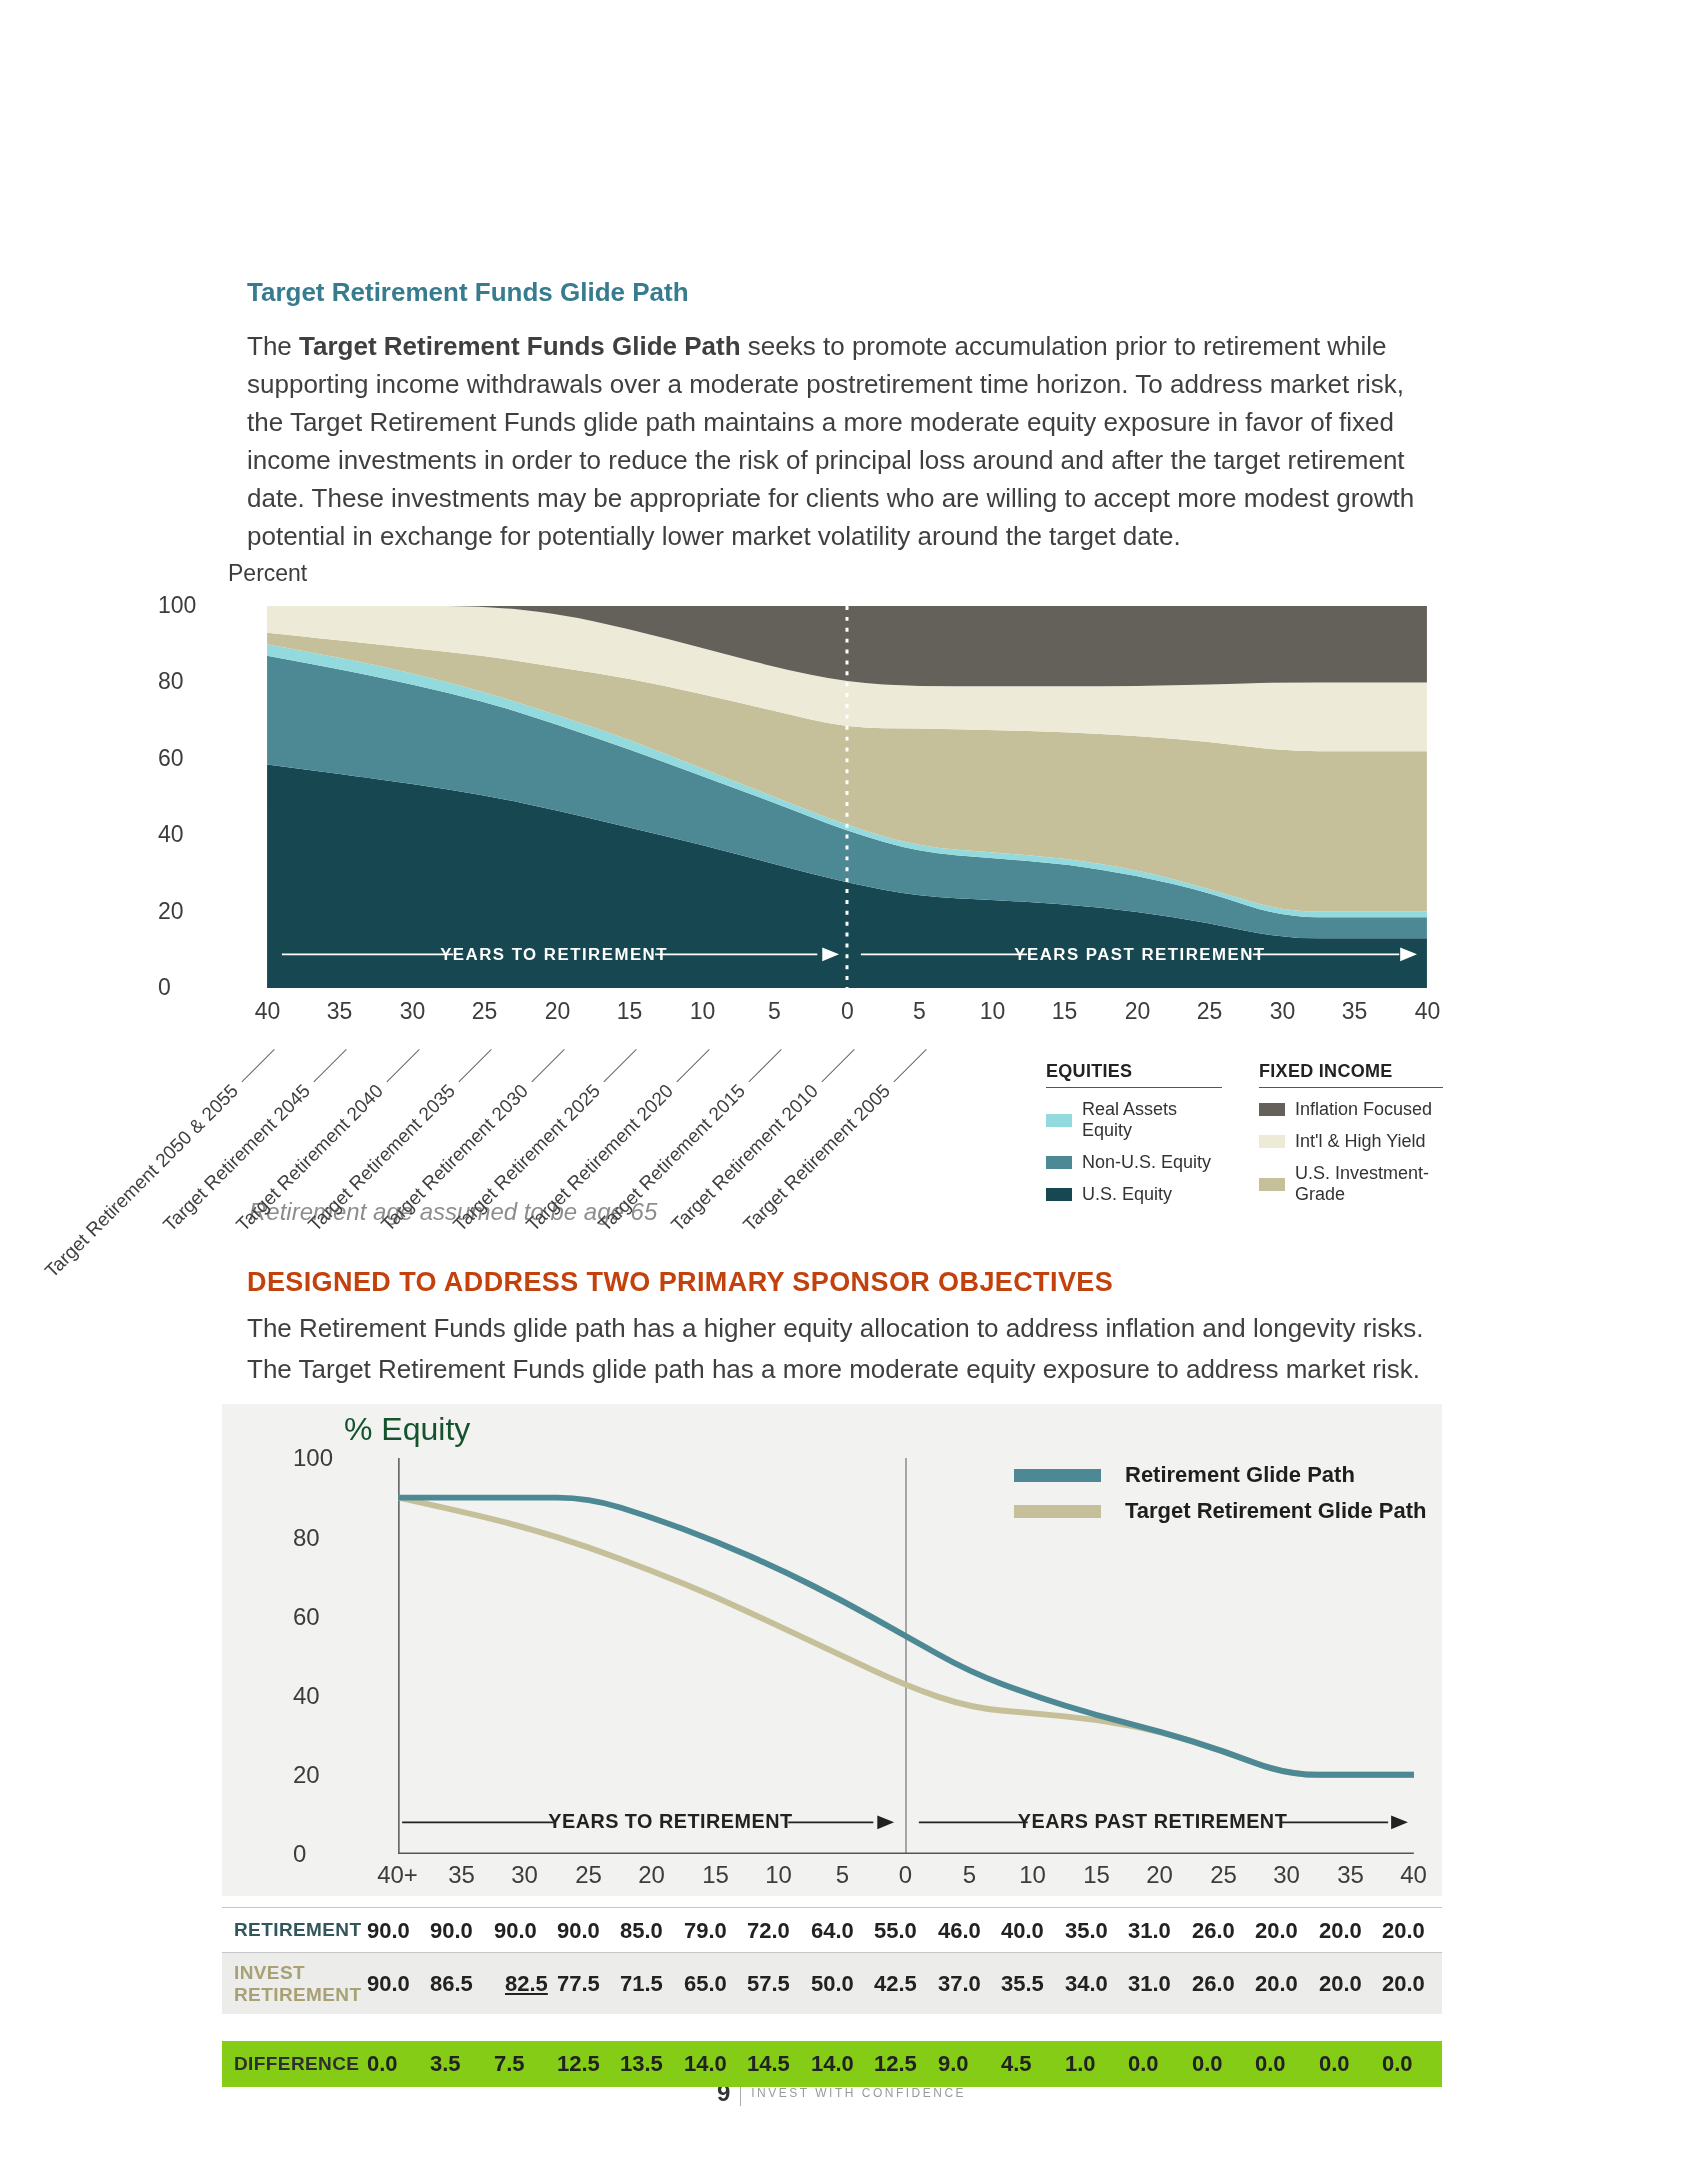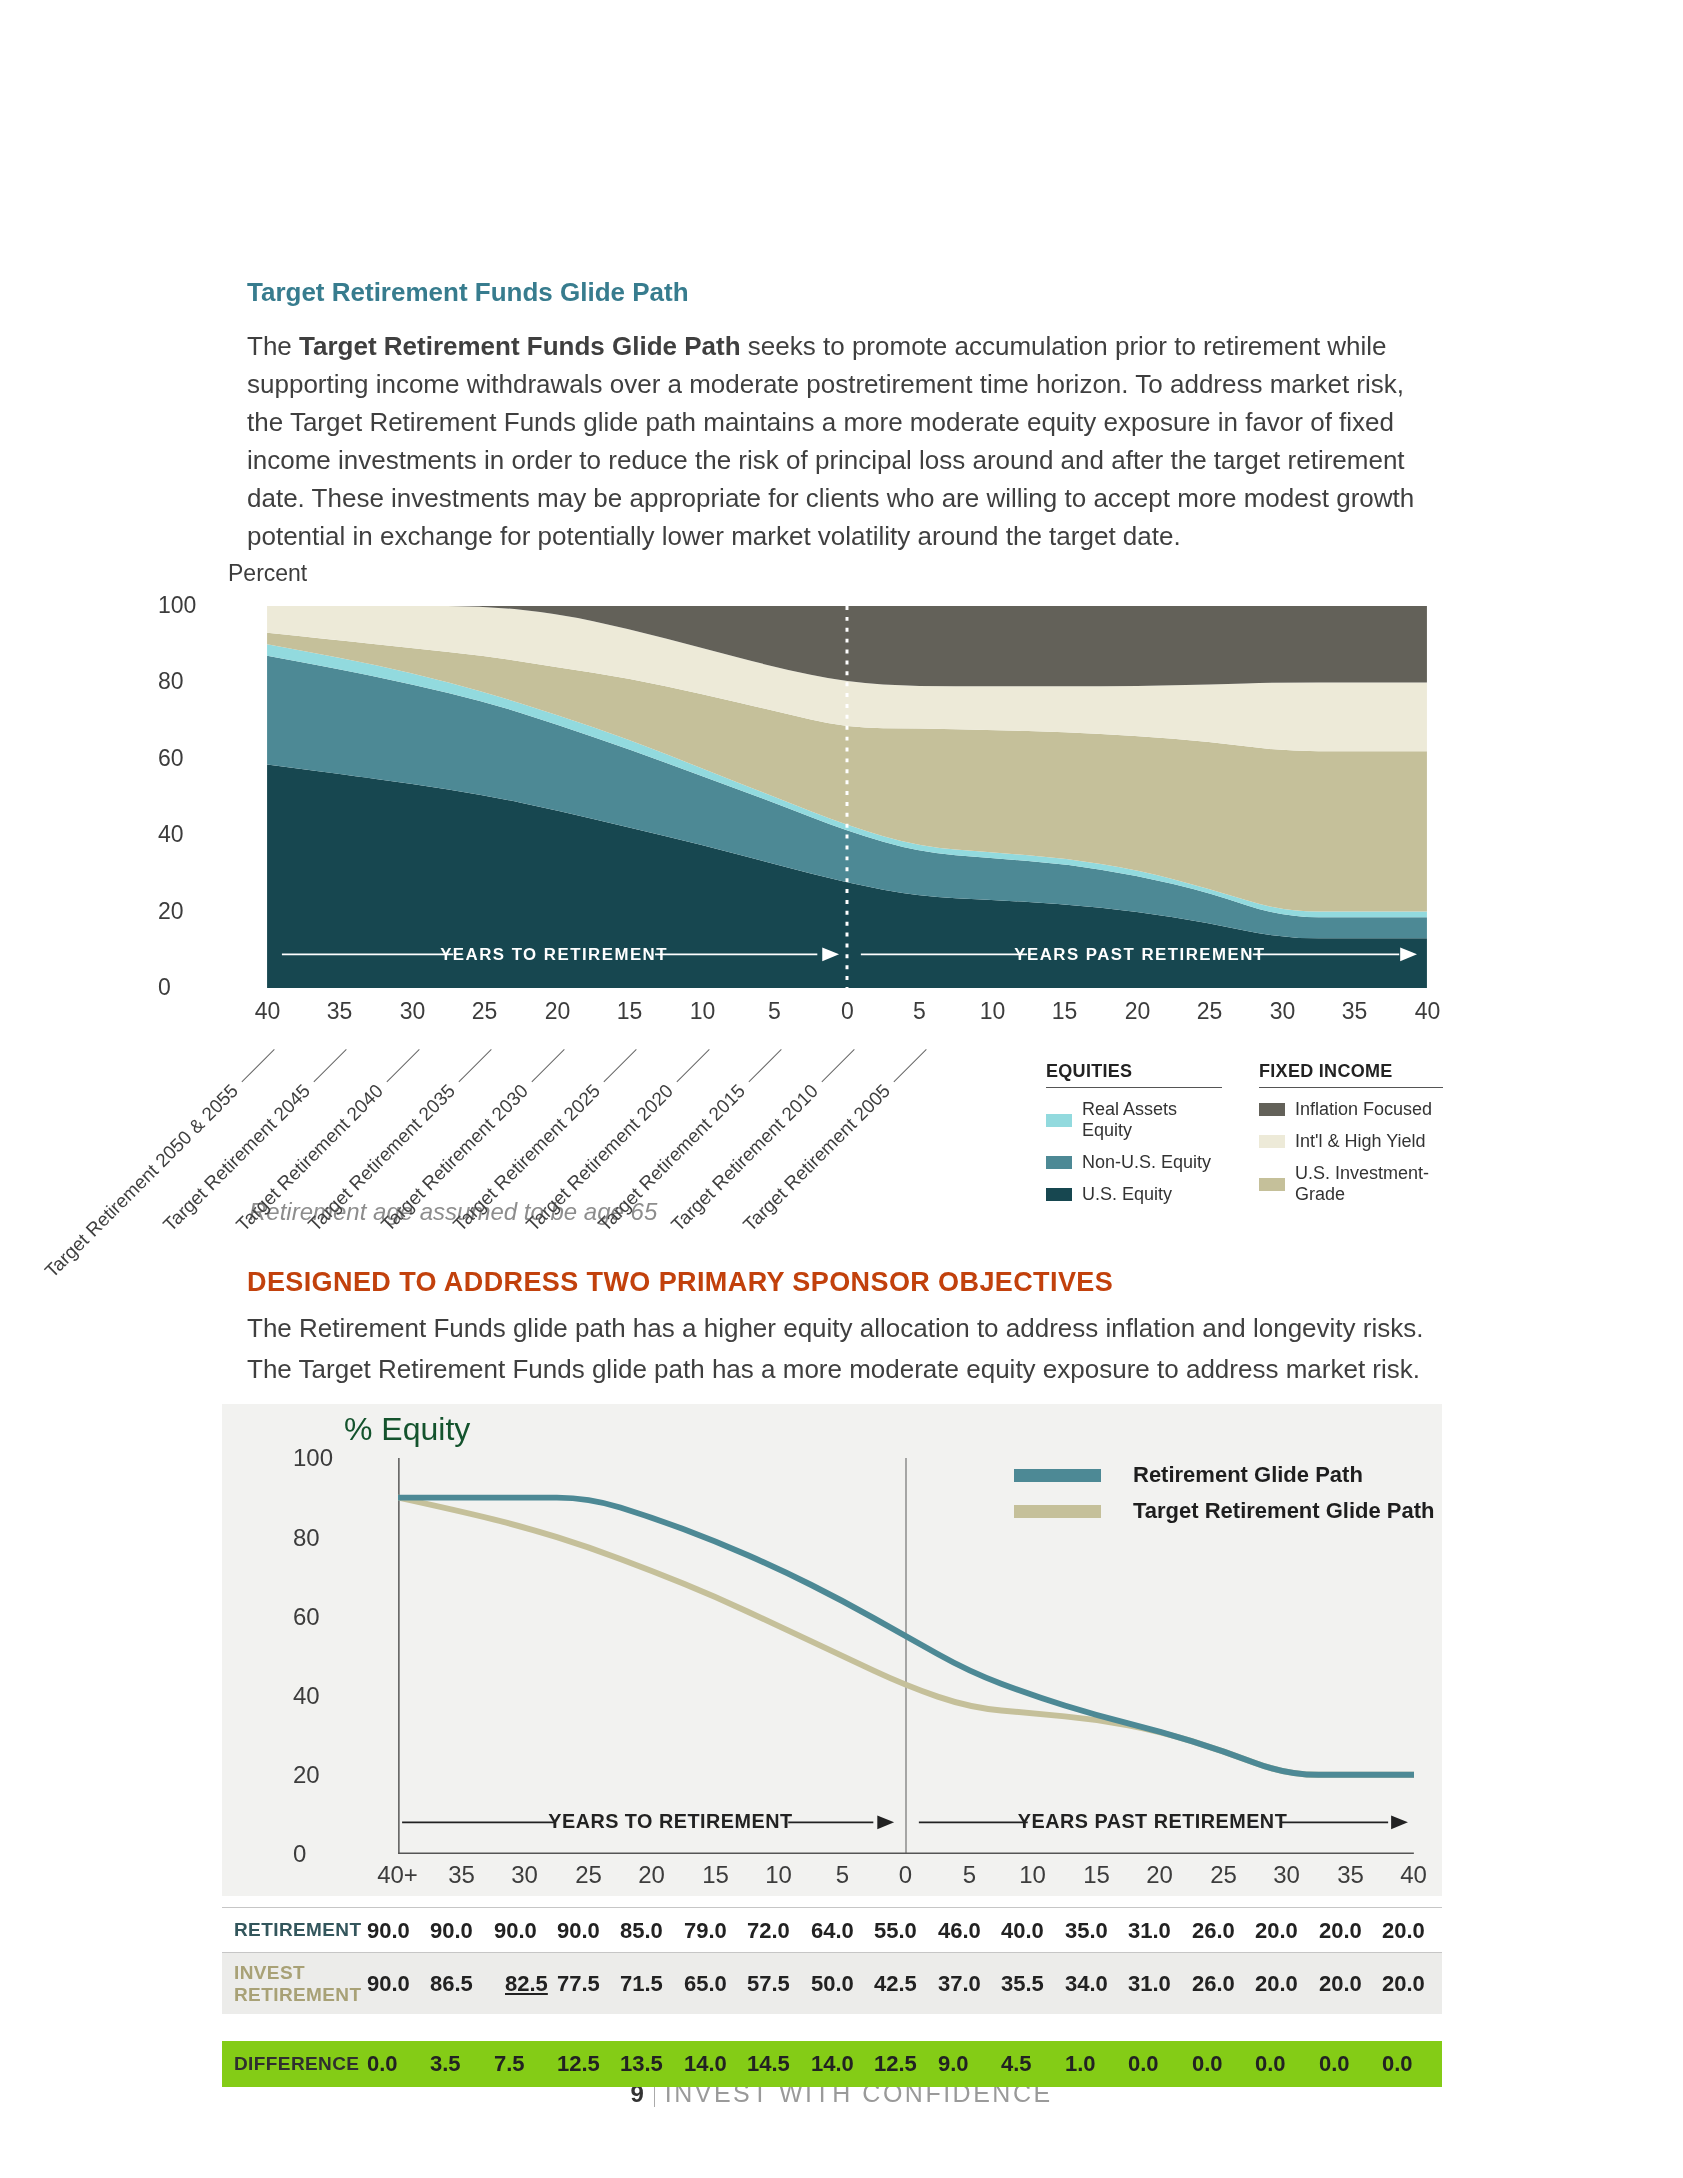--- a/index.html
+++ b/index.html
@@ -19,32 +19,32 @@
     margin-left:9px;vertical-align:5px;}
   .leg-col{}
   .leg-head{font-size:18px;font-weight:bold;color:#222;border-bottom:1.5px solid #555;
     padding-bottom:5px;letter-spacing:0.3px;}
   .leg-item{display:flex;align-items:center;gap:10px;margin-top:11px;font-size:18px;color:#333;}
   .leg-sw{width:26px;height:13px;flex:none;}
   .footnote{left:249px;top:1198px;font-size:24px;font-style:italic;color:#8d8d8d;}
   .h2{left:247px;top:1267px;font-size:27px;font-weight:bold;color:#c2410c;letter-spacing:0.4px;}
   .bodyline{left:247px;font-size:26px;color:#3f3f3f;}
   .panel{left:222px;top:1404px;width:1220px;height:492px;background:#f2f2f0;}
-  .leg2-row{display:flex;align-items:center;gap:32px;margin-bottom:10px;}
+  .leg2-row{display:flex;align-items:center;gap:24px;margin-bottom:10px;}
   .leg2-bar{width:87px;height:13px;flex:none;}
   .leg2-lab{font-size:22px;font-weight:bold;color:#1e1e1e;white-space:nowrap;}
   .trow{position:absolute;left:222px;width:1220px;}
   .tlabel{position:absolute;left:12px;top:0;height:100%;display:flex;align-items:center;
     width:149px;font-weight:bold;font-size:19px;letter-spacing:0.4px;line-height:22px;}
   .tcell{position:absolute;top:0;width:63px;text-align:left;font-size:22px;font-weight:bold;color:#222;}
   .footer{position:absolute;top:2079px;left:0;width:100%;display:flex;justify-content:center;
     align-items:center;gap:10px;}
   .pnum{font-weight:bold;font-size:24px;color:#333;}
   .fdiv{width:1px;height:26px;background:#aaa;}
-  .ftag{font-size:25px;color:#9a9a9a;letter-spacing:2.5px;}
+  .ftag{font-size:12px;color:#9a9a9a;letter-spacing:2.5px;}
   svg text{font-family:"Liberation Sans",sans-serif;}
 </style>
 </head>
 <body>
 
 <div class="page" id="page">
 
   <div class="abs h-teal">Target Retirement Funds Glide Path</div>
 
   <p class="abs intro"><span>The </span><b>Target Retirement Funds Glide Path</b><span> seeks to promote accumulation prior to retirement while supporting income withdrawals over a moderate postretirement time horizon. To address market risk, the Target Retirement Funds glide path maintains a more moderate equity exposure in favor of fixed income investments in order to reduce the risk of principal loss around and after the target retirement date. These investments may be appropriate for clients who are willing to accept more modest growth potential in exchange for potentially lower market volatility around the target date.</span></p>

